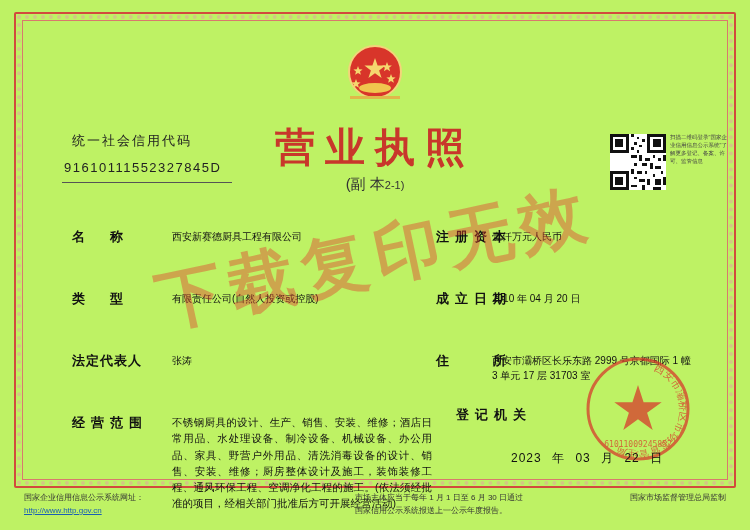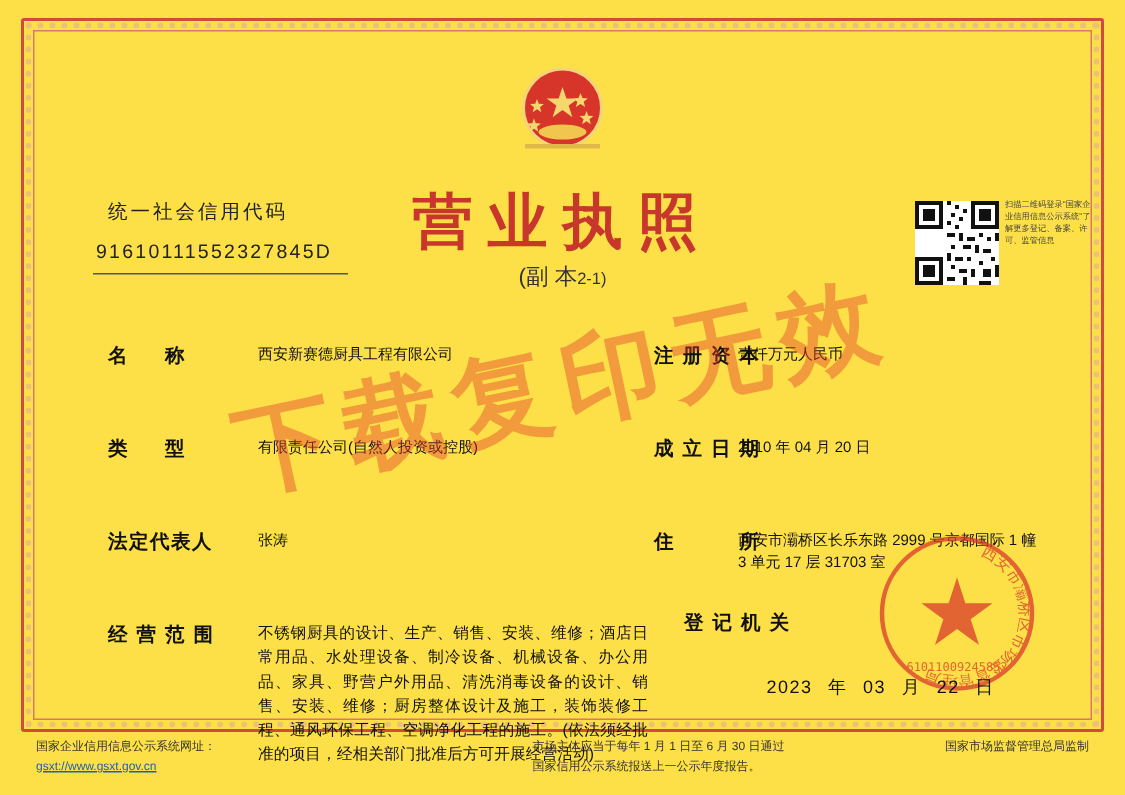--- a/index.html
+++ b/index.html
@@ -5,21 +5,21 @@
   html,body{margin:0;padding:0;}
   body{
     width:750px;height:530px;
     background:#ffffff;
     font-family:"Liberation Sans","DejaVu Sans",sans-serif;
     overflow:hidden;
     position:relative;
   }
   .license{
     position:absolute;left:0;top:0;width:750px;height:530px;
-    background:#fde047;
+    background:#bef264;
   }
   
   .border-outer{
     position:absolute;left:14px;top:12px;right:14px;bottom:42px;
     border:2px solid #d24a3d;
     border-radius:2px;
   }
   .border-inner{
     position:absolute;left:22px;top:20px;right:22px;bottom:50px;
     border:1px solid #d9796d;
@@ -261,21 +261,21 @@
     <span>月</span>
     <span>22</span>
     <span>日</span>
   </div>
 
   <div class="watermark">下载复印无效</div>
 
   <div class="footer">
     <div class="f-left">
       <div>国家企业信用信息公示系统网址：</div>
-      <div><a href="#">gsxt://www.gsxt.gov.cn</a></div>
+      <div><a href="#">http://www.http.gov.cn</a></div>
     </div>
     <div class="f-mid">
       <div>市场主体应当于每年 1 月 1 日至 6 月 30 日通过</div>
       <div>国家信用公示系统报送上一公示年度报告。</div>
     </div>
     <div class="f-right">
       <div>国家市场监督管理总局监制</div>
     </div>
   </div>
 

